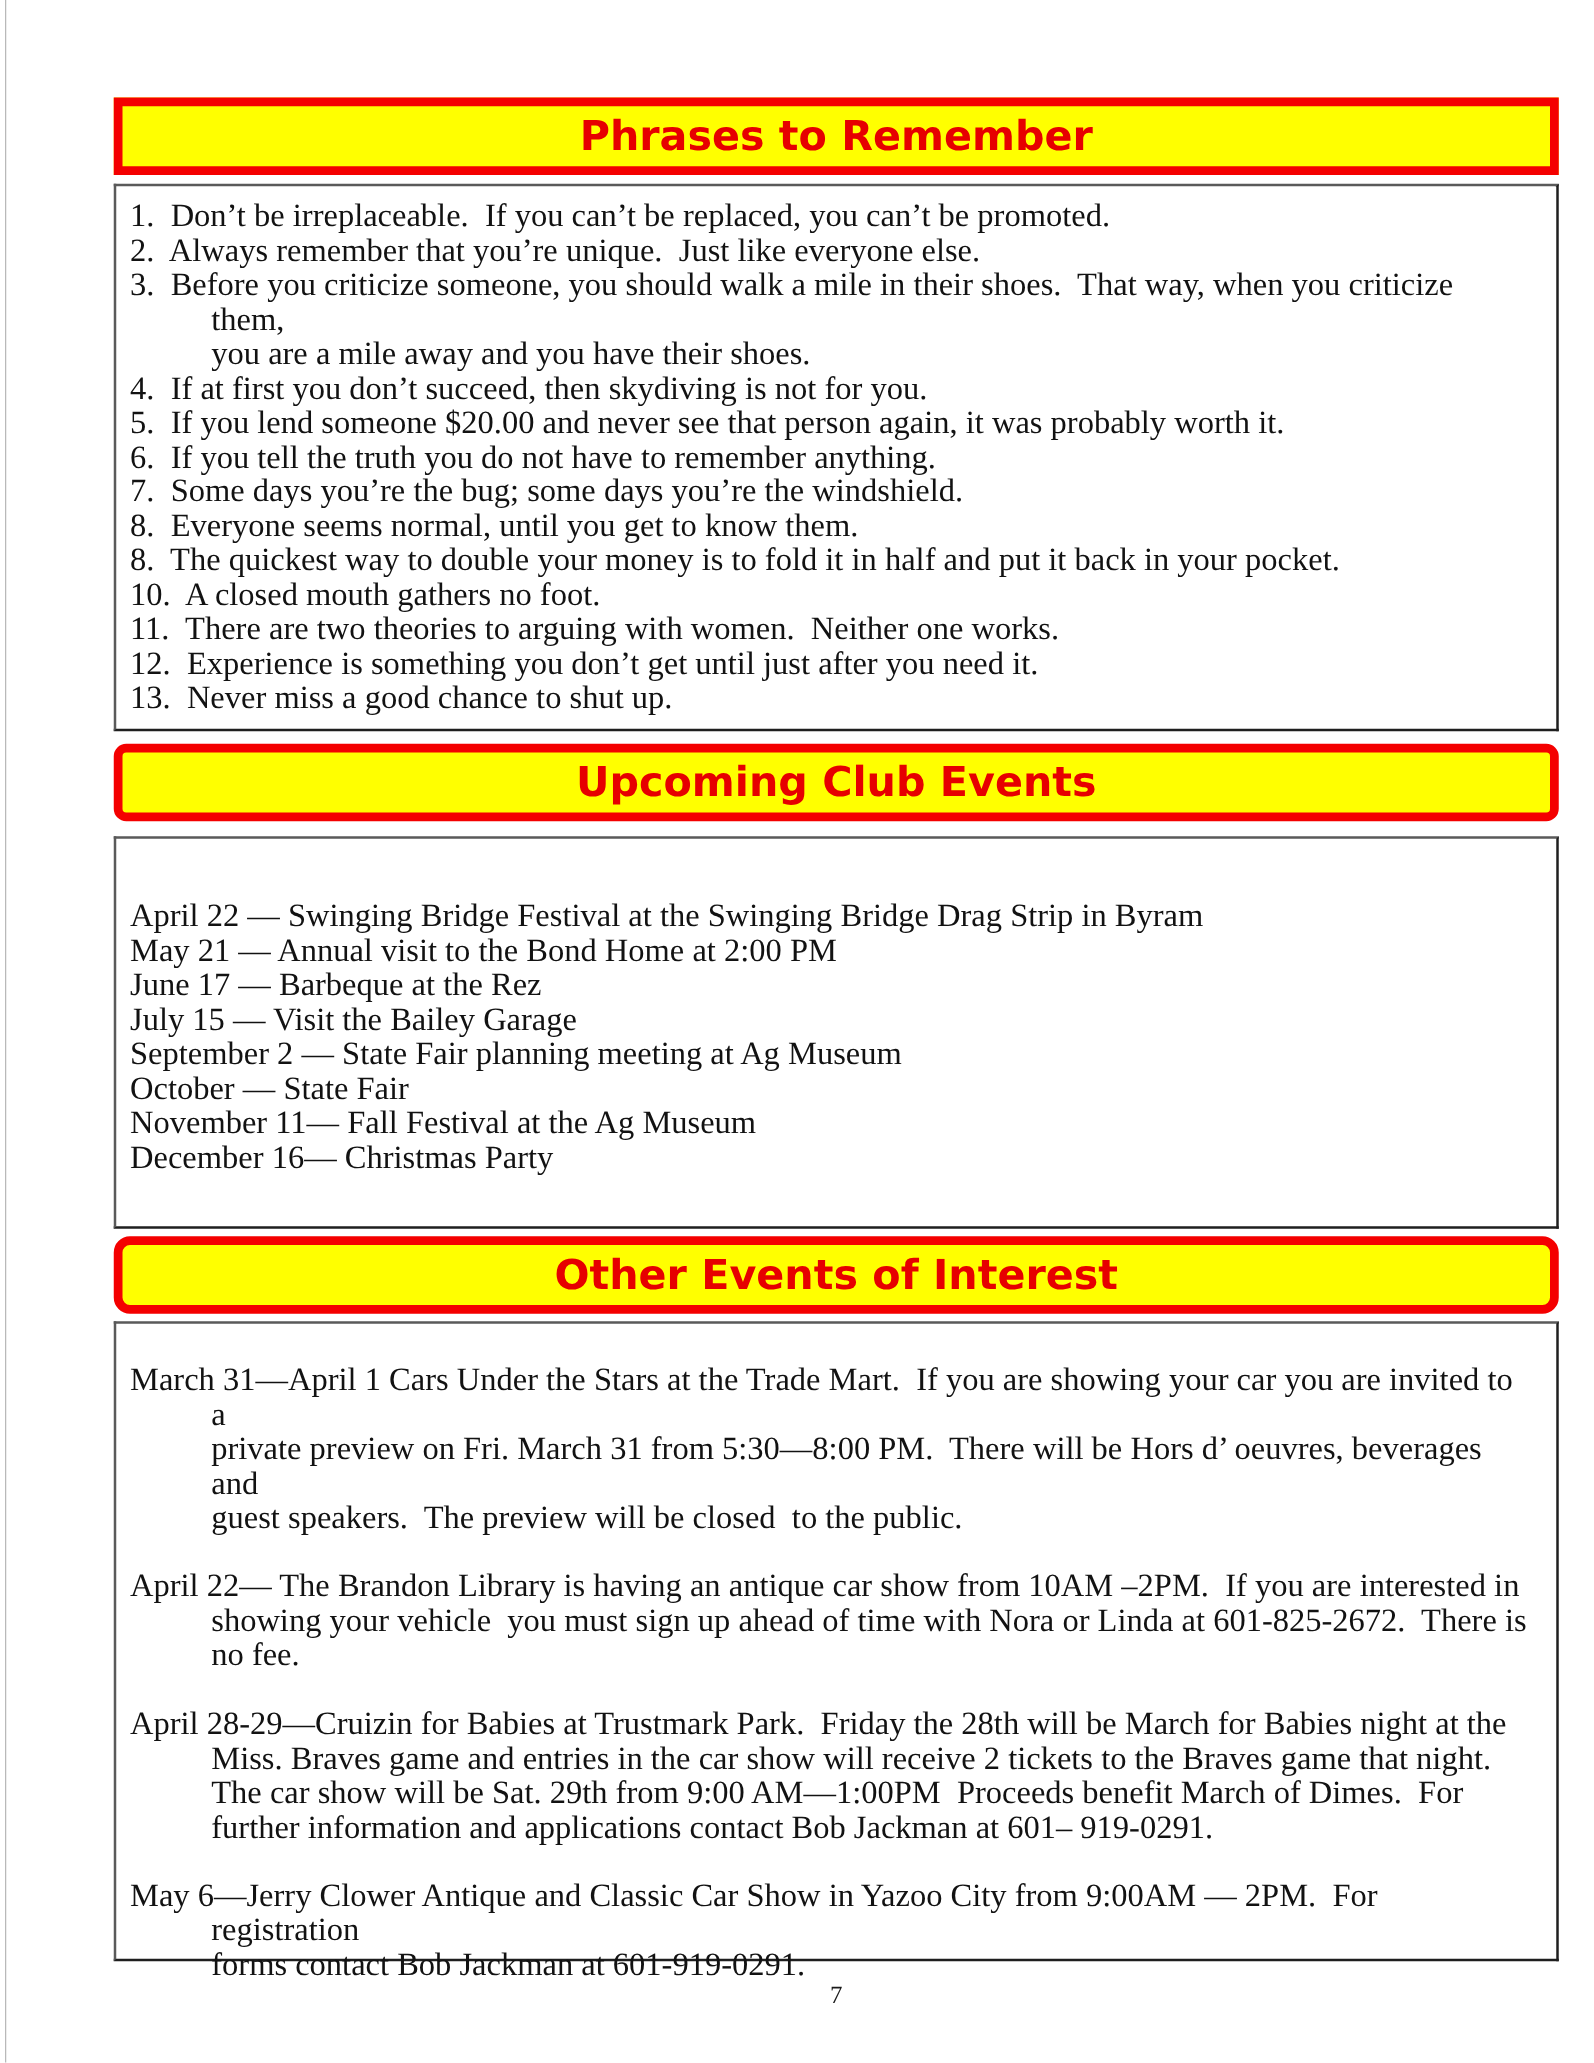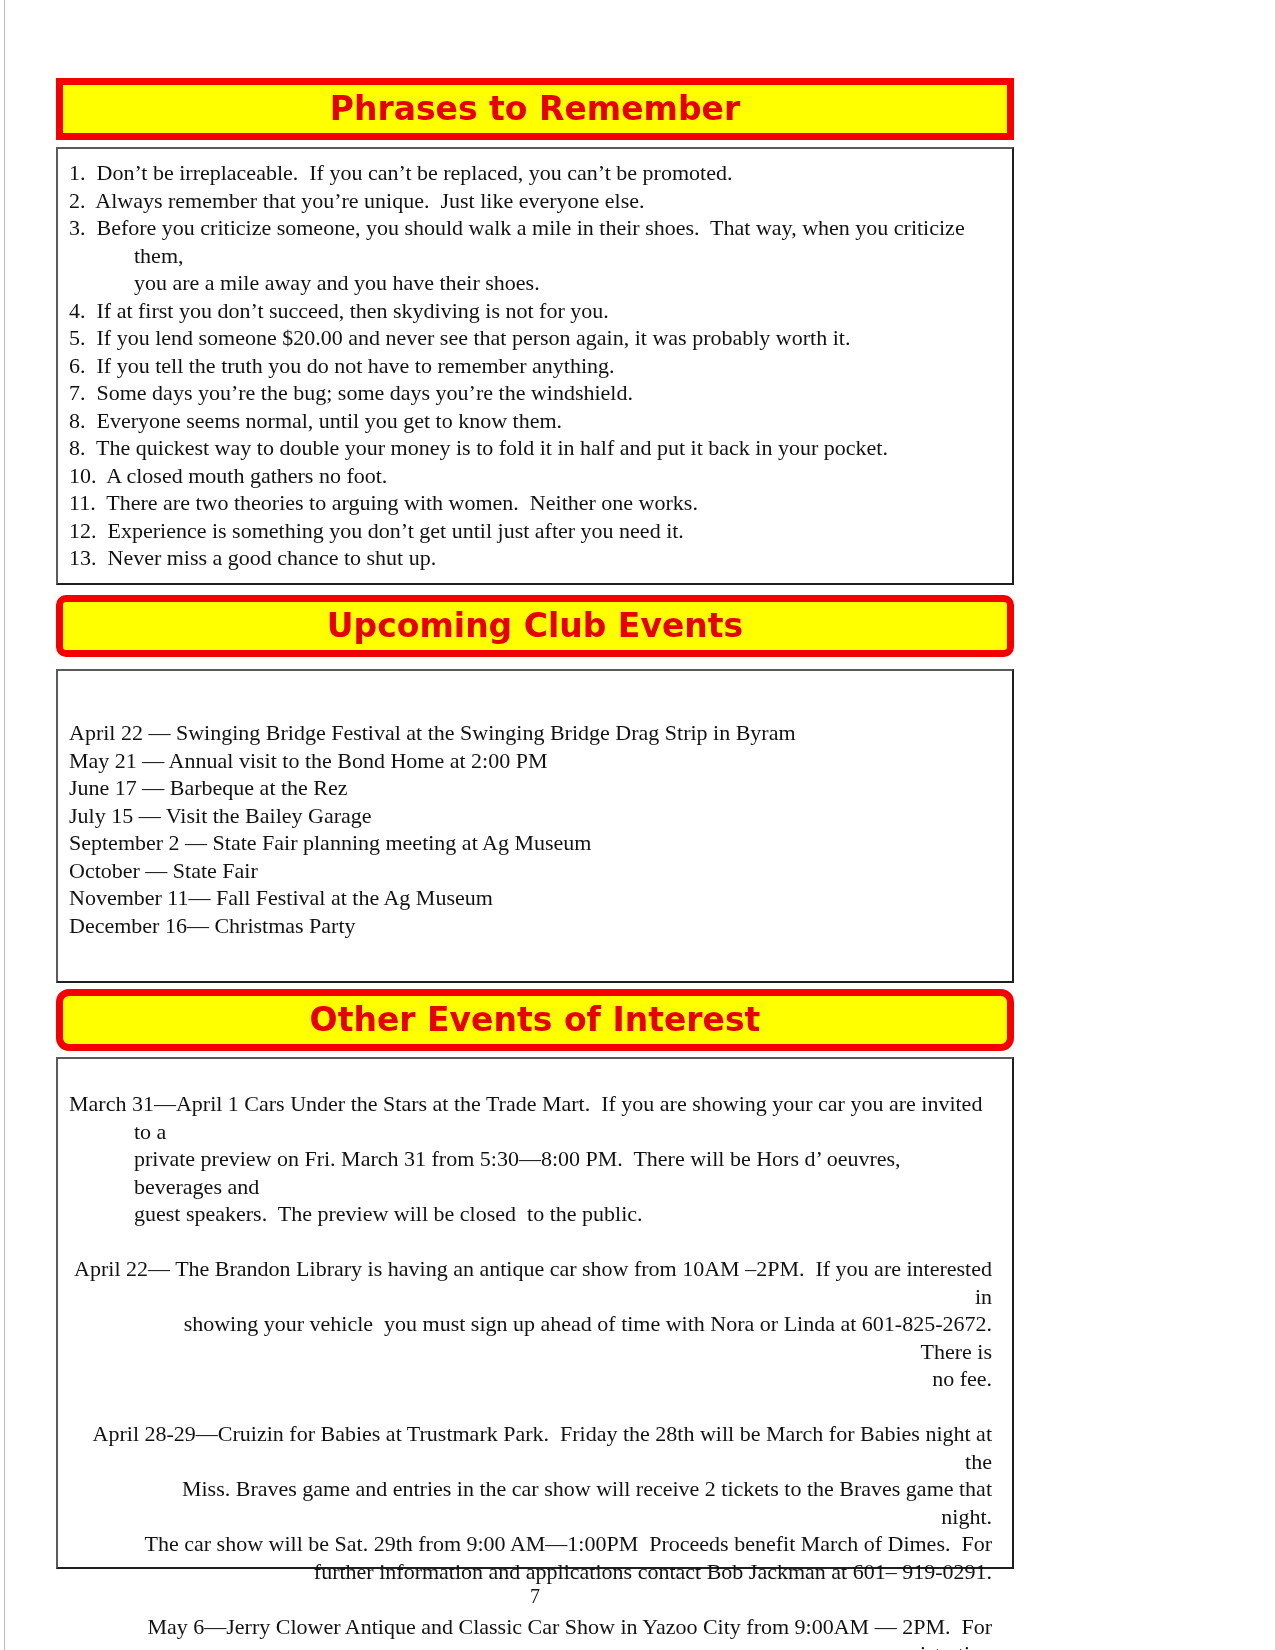--- a/index.html
+++ b/index.html
@@ -18,22 +18,22 @@
   .page-edge-line {
     position: absolute;
     left: 4px;
     top: 0;
     width: 1px;
     height: 1650px;
     background: #b9b9b9;
   }
   .content {
     position: relative;
-    width: 958px;
-    margin-left: 56px;
+    width: 1156px;
+    margin-left: 91px;
     padding-top: 78px;
     box-sizing: content-box;
   }
   .banner {
     box-sizing: border-box;
     height: 62px;
     border: 7px solid #f40000;
     background: #ffff00;
     display: flex;
     align-items: center;
@@ -55,27 +55,27 @@
     padding-right: 20px;
   }
   .banner-phrases { margin-bottom: 7px; }
   .panel-phrases  { height: 438px; padding-top: 10px; margin-bottom: 10px; }
   .banner-events  { margin-bottom: 12px; border-radius: 10px; }
   .panel-events   { height: 314px; padding-top: 48px; margin-bottom: 6px; }
   .banner-other   { margin-bottom: 6px; border-radius: 13px; }
   .panel-other    { height: 512px; padding-top: 31px; }
 
   .item, .para {
-    font-size: 22px;
+    font-size: 26px;
     line-height: 27.5px;
     white-space: pre-wrap;
   }
   .hang  { padding-left: 76px; text-indent: -65px; }
   .flush { padding-left: 11px; }
-  .para + .para { margin-top: 27.5px; text-align: right; }
+  .para + .para { margin-top: 27.5px; }
 
   .page-number {
     margin-top: 14px;
     text-align: center;
     font-size: 20px;
     line-height: 27px;
     color: #1a1a1a;
   }
 </style>
 </head>

